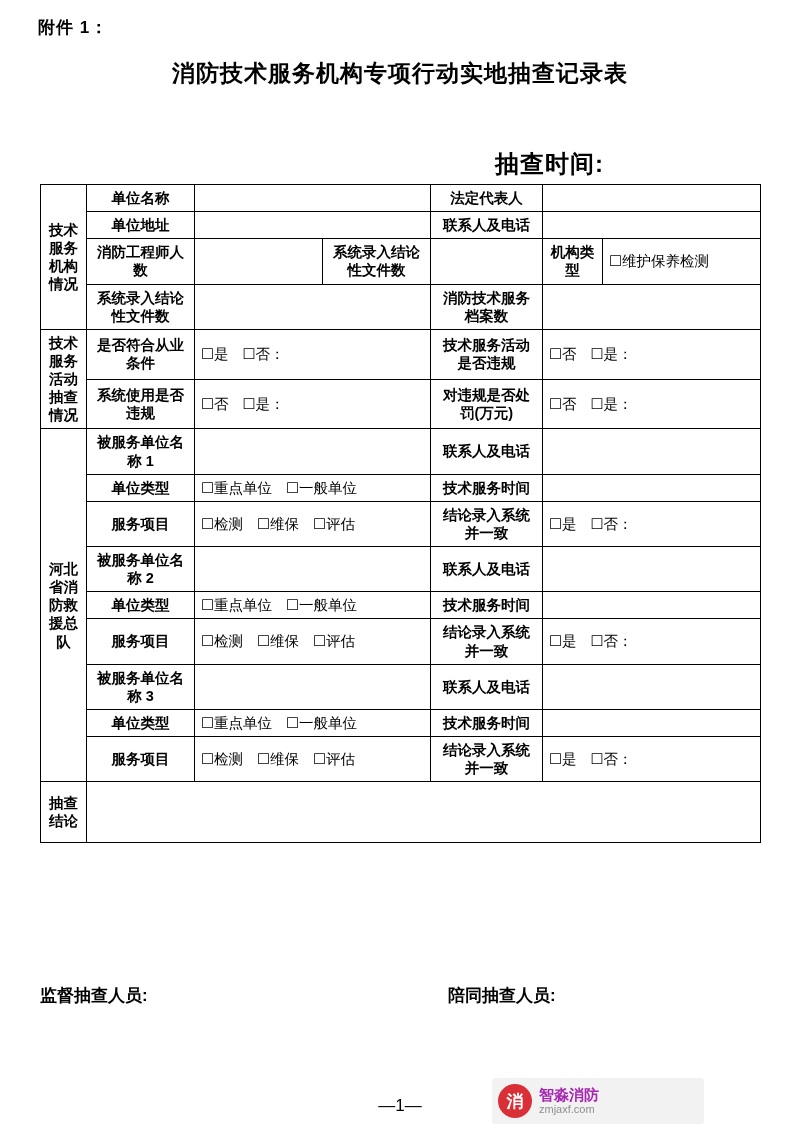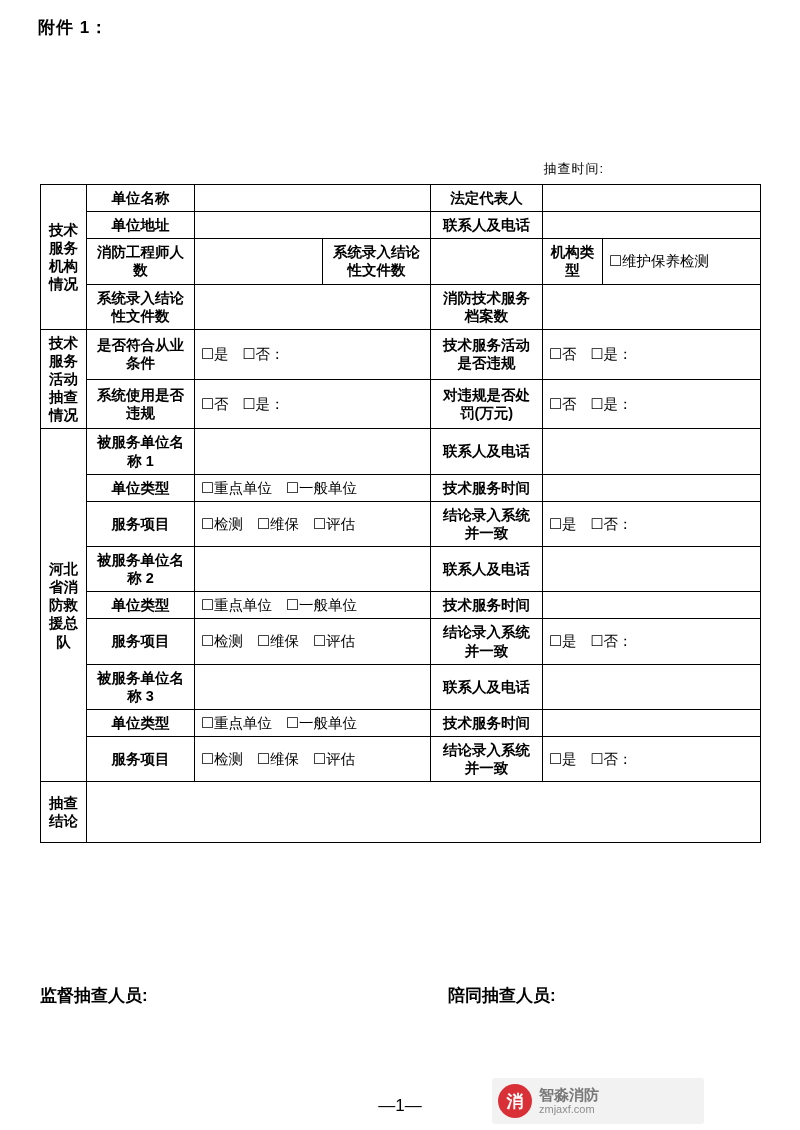--- a/index.html
+++ b/index.html
@@ -58,24 +58,24 @@
     font-size: 18px;
     font-family: "Liberation Sans", "DejaVu Sans", sans-serif;
     font-weight: bold;
     letter-spacing: 1px;
   }
   .code-line .gap-sm { display:inline-block; width: 54px; }
   .code-line .gap-md { display:inline-block; width: 30px; }
   .time-line {
     position: absolute;
     right: 108px;
-    top: 160px;
-    font-size: 13px;
-    font-family: "Liberation Sans", "DejaVu Sans", sans-serif;
-    font-weight: normal;
+    top: 148px;
+    font-size: 24px;
+    font-family: "Liberation Sans", "DejaVu Sans", sans-serif;
+    font-weight: bold;
     letter-spacing: 1px;
   }
 
   table.form {
     position: absolute;
     left: 40px;
     top: 184px;
     width: 720px;
     border-collapse: collapse;
     table-layout: fixed;
@@ -164,36 +164,37 @@
     width: 34px; height: 34px;
     border-radius: 50%;
     background: #d8282f;
     display:flex; align-items:center; justify-content:center;
     color: #fff; font-size: 17px; font-weight: bold;
     font-family: "Liberation Sans", "DejaVu Sans", sans-serif;
     flex: 0 0 auto;
   }
   .wm-text { margin-left: 7px; line-height: 1.15; }
   .wm-title {
-    font-size: 15px; font-weight: bold; color: #737373;
+    font-size: 15px; font-weight: bold; color: #a21caf;
     font-family: "Liberation Sans", "DejaVu Sans", sans-serif;
   }
   .wm-sub {
     font-size: 11px; color: #8a8a8a;
     font-family: "Liberation Sans", "DejaVu Sans", sans-serif;
   }
 </style>
 </head>
 <body>
 
 <div class="page">
 
   <div class="attachment-label">附件 1：</div>
 
   <div class="title-block">
+    <div class="title-line2">消防技术服务机构专项行动实地抽查记录表</div>
   </div>
 
 
   <div class="time-line">抽查时间:</div>
 
   <table class="form">
     <colgroup>
       <col style="width:46px">
       <col style="width:108px">
       <col style="width:128px">

